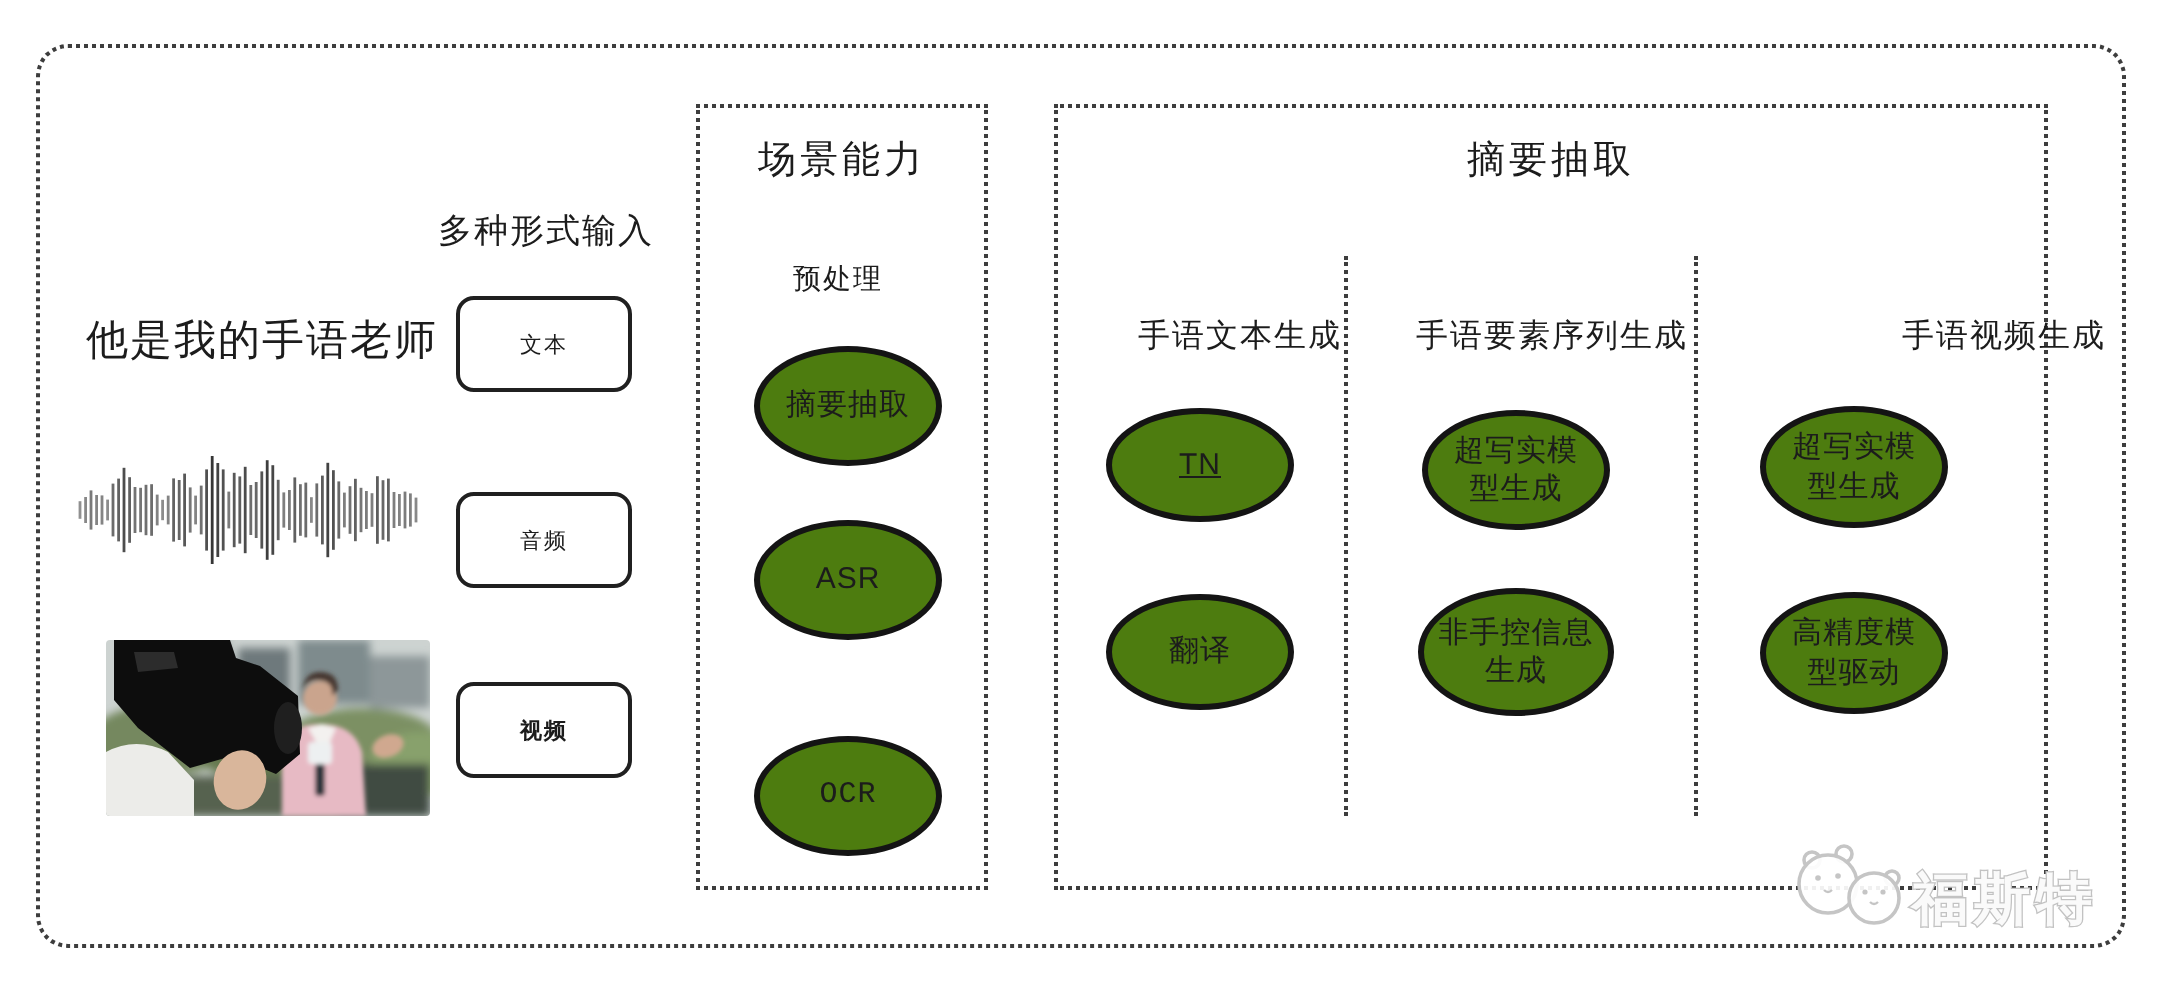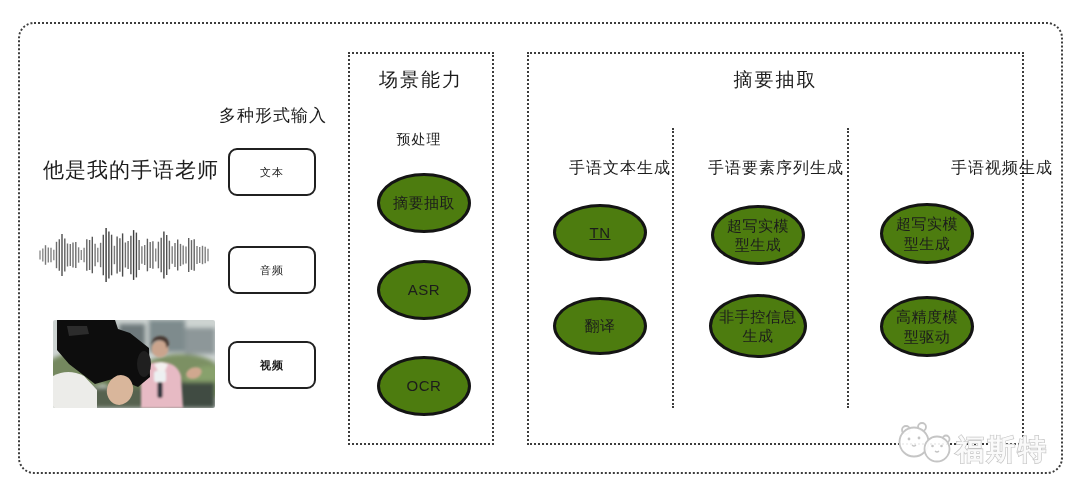--- a/index.html
+++ b/index.html
@@ -41,21 +41,21 @@
   .divider{top:128px;height:280px;width:0;border-left:2px dotted #3d3d3d;}
   #divider-1{left:672px;} #divider-2{left:847px;}
   
   .ell{
     border:3px solid #141414;border-radius:50%;background:#4d7c0f;
     display:flex;align-items:center;justify-content:center;
     text-align:center;font-size:15px;line-height:1.3;letter-spacing:0.5px;
     box-sizing:border-box;padding:0 6px;
   }
   .ell-scene{left:377px;width:94px;height:60px;}
-  #ell-summary{top:173px;} #ell-asr{top:260px;} #ell-ocr{top:356px;}
+  #ell-summary{top:173px;} #ell-asr{top:260px;} #ell-ocr{top:368px;font-family:Liberation Mono, monospace;}
   #ell-tn{left:553px;top:204px;width:94px;height:57px;text-decoration:underline;}
   #ell-translate{left:553px;top:297px;width:94px;height:58px;}
   #ell-manual{left:711px;top:205px;width:94px;height:60px;}
   #ell-nonmanual{left:709px;top:294px;width:98px;height:64px;}
   #ell-hyperreal{left:880px;top:203px;width:94px;height:61px;}
   #ell-precision{left:880px;top:296px;width:94px;height:61px;}
   .watermark{left:894px;top:412px;width:160px;height:62px;}
 </style>
 </head>
 <body>

